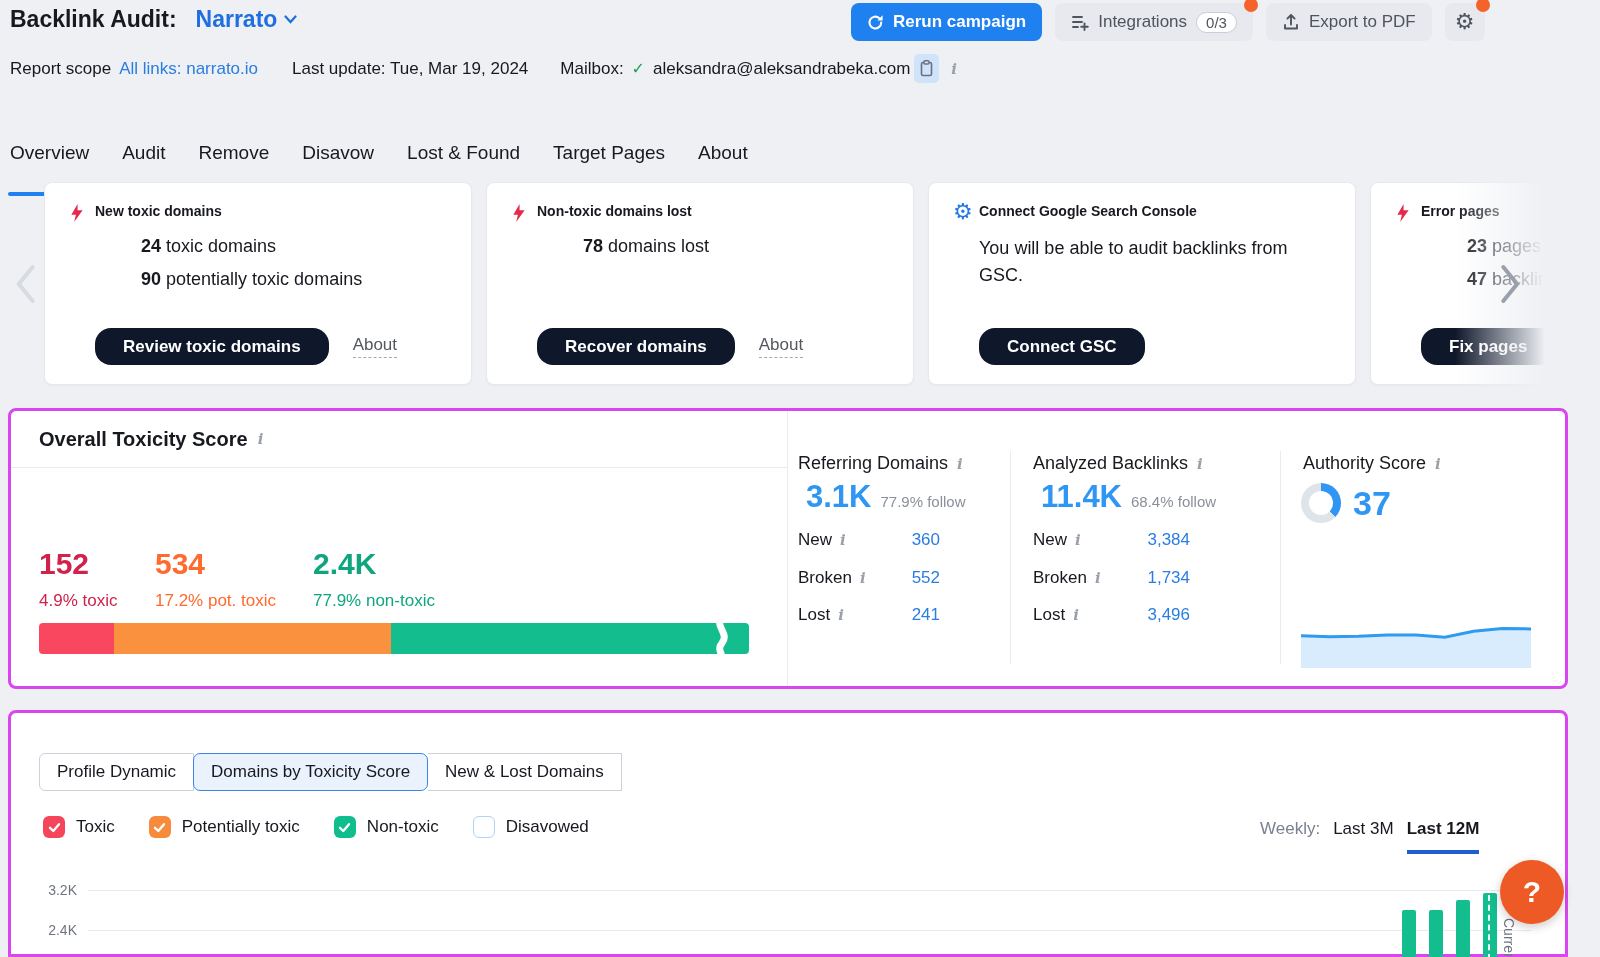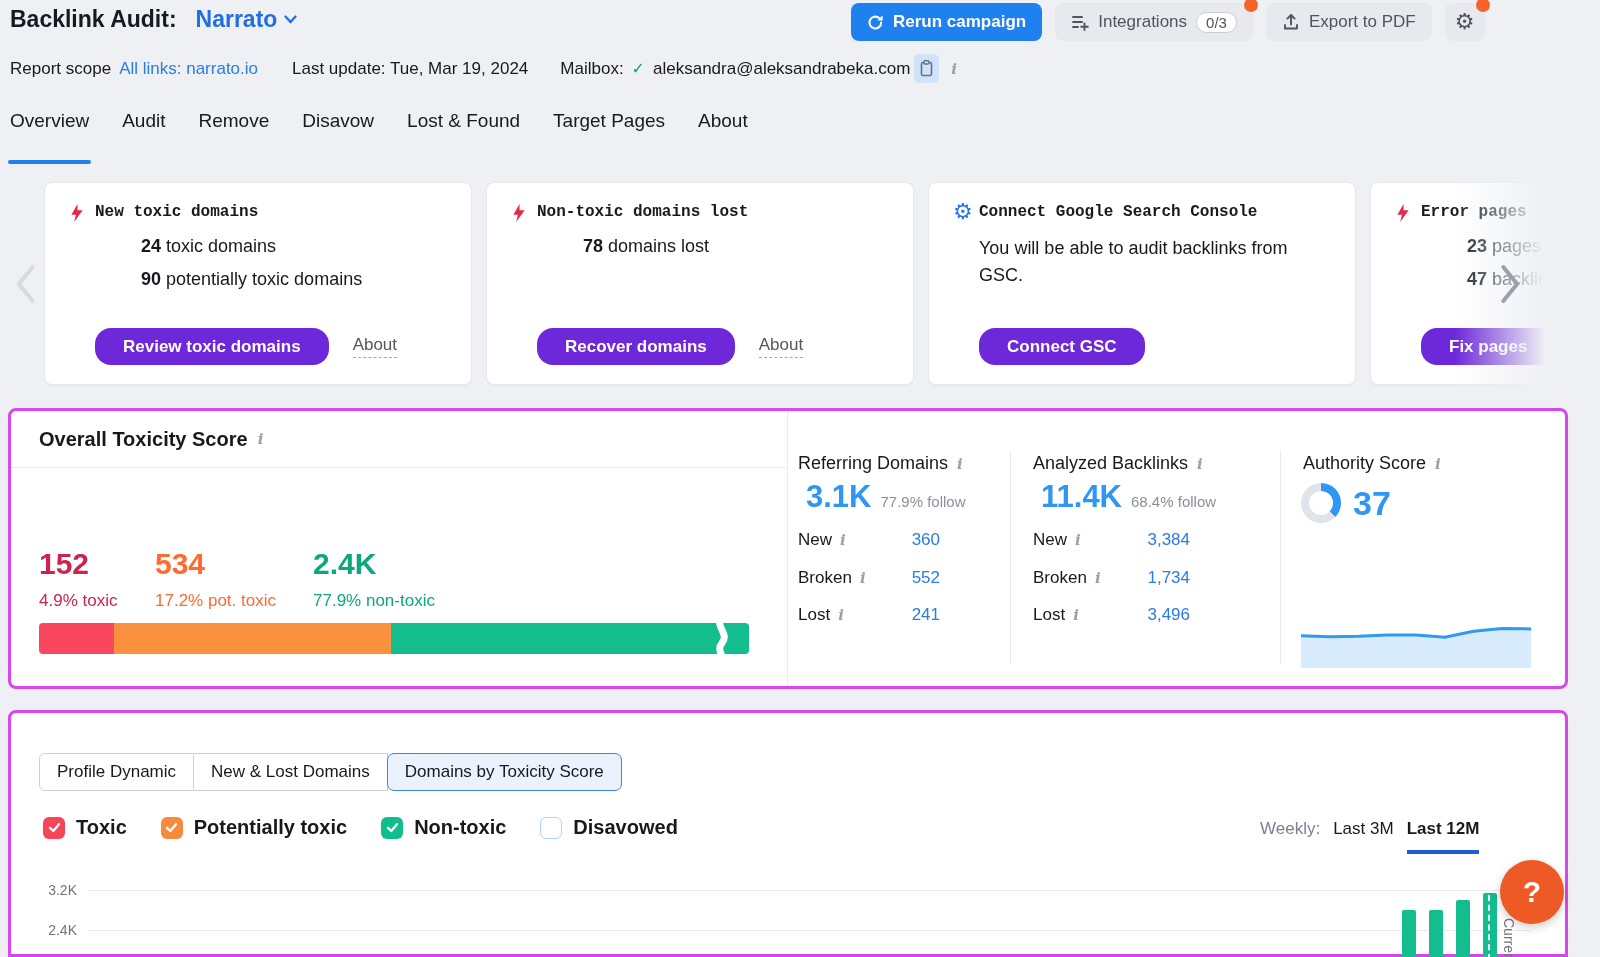--- a/index.html
+++ b/index.html
@@ -27,34 +27,34 @@
   
   .subheader { left:10px; top:54px; display:flex; align-items:center; font-size:17px; }
   .subheader .lbl { color:#17191f; }
   .subheader .link { color:#2a7de1; cursor:pointer; } .sp8 { width:8px; } .sp12 { width:12px; }
   .check { color:#1f9d57; font-weight:700; font-size:16px; }
   .copy-box { width:25px; height:29px; background:#cfe4fb; border-radius:5px; display:flex; align-items:center; justify-content:center; margin-left:4px; cursor:pointer; }
   .info-i { font-family:"DejaVu Serif",serif; font-style:italic; font-weight:700; color:#9aa0ab; font-size:15px; cursor:pointer; }
 
   
   .tabs { left:10px; top:110px; display:flex; gap:33px; font-size:19px; }
-  .tab { padding-bottom:32px; cursor:pointer; color:#17191f; position:relative; }
+  .tab { padding-bottom:32px; cursor:pointer; color:#17191f; position:relative;margin-top:32px; }
   .tab.active::after { content:""; position:absolute; left:-2px; right:-2px; bottom:0; height:4px; background:#1f80f0; border-radius:2px; }
 
   
   .card { top:182px; width:428px; height:203px; background:#fff; border:1px solid #e7e9ee; border-radius:8px; box-shadow:0 1px 2px rgba(24,28,40,.04); }
   .card .bolt { position:absolute; left:25px; top:21px; }
   .card .gsc-gear { position:absolute; left:24px; top:18px; font-size:22px; color:#2577e8; line-height:1; }
-  .card .c-title { position:absolute; left:50px; top:20px; font-size:16px; font-weight:700;font-family:Liberation Mono, monospace; }
+  .card .c-title { position:absolute; left:50px; top:20px; font-size:14px; font-weight:700; }
   .card .c-line1 { position:absolute; left:50px; top:53px; font-size:18px; }
   .card .c-line2 { position:absolute; left:50px; top:86px; font-size:18px; }
   .card .c-desc  { position:absolute; left:50px; top:52px; width:330px; font-size:18px; line-height:1.5; }
   .card b { font-weight:700;margin-left:46px; }
   .card .c-actions { position:absolute; left:50px; bottom:19px; display:flex; align-items:center; gap:24px; }
-  .btn-card { height:37px; padding:0 28px; border-radius:16px; background:#6d28d9; color:#fff; font-size:17px; font-weight:700; border:none; cursor:pointer; font-family:inherit; }
+  .btn-card { height:37px; padding:0 28px; border-radius:16px; background:#0f172a; color:#fff; font-size:17px; font-weight:700; border:none; cursor:pointer; font-family:inherit; }
   .about-link { font-size:17px; color:#54575f; border-bottom:1.5px dashed #a4a8b2; padding-bottom:2px; cursor:pointer; }
   .cards-fade { left:1455px; top:176px; width:145px; height:216px; background:linear-gradient(to right, rgba(238,240,244,0), #eef0f4 62%); z-index:3; }
   .carousel-chevron { top:262px; width:34px; height:44px; z-index:4; display:flex; align-items:center; cursor:pointer; }
   .chev-left { left:12px; color:#d7dae0; }
   .chev-right { left:1498px; color:#9aa0ab; }
 
   
   .panel { background:#fff; border:3px solid #d946ef; border-radius:8px; }
   .tox-panel { left:8px; top:408px; width:1560px; height:281px; }
   .tox-header { position:absolute; left:0; top:0; width:776px; height:57px; border-bottom:1px solid #e9ebef; display:flex; align-items:center; gap:10px; padding-left:28px; }
@@ -91,21 +91,21 @@
   .bottom-panel { left:8px; top:710px; width:1560px; height:247px; border-radius:8px 8px 0 0; }
   .seg-group { position:absolute; left:28px; top:40px; display:flex; }
   .seg { border:1px solid #ccd1da; background:#fff; padding:8px 17px; font-size:17px; color:#17191f; cursor:pointer; }
   .seg:first-child { border-radius:6px 0 0 6px; }
   .seg + .seg { border-left:none; }
   .seg.selected { border:1.5px solid #3c86ea; background:#e9f2fd; border-radius:7px; margin-left:-1px; position:relative; z-index:1; }
   .legend { position:absolute; left:32px; top:103px; display:flex; gap:34px; }
   .legend-item { display:flex; align-items:center; gap:11px; cursor:pointer; }
   .cb { width:22px; height:22px; border-radius:6px; display:flex; align-items:center; justify-content:center; }
   .cb.unchecked { border:1.5px solid #aed3f6; background:#fff; }
-  .legend-item .ll { font-size:20px;font-weight:bold; }
+  .legend-item .ll { font-size:17px; }
   .range-row { position:absolute; left:1249px; top:106px; display:flex; align-items:baseline; gap:13px; font-size:17px; }
   .range-weekly { color:#7b8190; }
   .range-opt { color:#17191f; cursor:pointer; }
   .range-opt.selected { font-weight:700; padding-bottom:11px; border-bottom:4px solid #1d5fd0; }
   .gridline { position:absolute; left:77px; width:1443px; height:1px; background:#e9ebf0; }
   .g1 { top:177px; } .g2 { top:217px; }
   .tick { position:absolute; left:18px; width:48px; text-align:right; font-size:14px; color:#6f7480; }
   .t1 { top:169px; } .t2 { top:209px; }
   .weekly-bars { position:absolute; left:1391px; top:0; width:120px; height:247px; }
   .wbar { position:absolute; width:14px; border-radius:2px 2px 0 0; }
@@ -355,22 +355,22 @@
     <svg class="spark" width="230" height="46" viewBox="0 0 230 46">
       <polygon id="spark-area" fill="#d9ecfd" points="0.0,13.8 28.8,14.7 57.5,14.3 86.3,12.9 115.0,12.9 143.8,15.2 172.5,9.2 201.3,6.4 230.0,6.9 230,46 0,46"></polygon>
       <polyline id="spark-line" fill="none" stroke="#2e9bf0" stroke-width="3" points="0.0,13.8 28.8,14.7 57.5,14.3 86.3,12.9 115.0,12.9 143.8,15.2 172.5,9.2 201.3,6.4 230.0,6.9"></polyline>
     </svg>
   </div>
 </div>
 
 <div class="abs panel bottom-panel">
   <div class="seg-group">
     <button class="seg">Profile Dynamic</button>
+    <button class="seg selected">Domains by Toxicity Score</button>
     <button class="seg">New &amp; Lost Domains</button>
-    <button class="seg selected">Domains by Toxicity Score</button>
   </div>
 
   <div class="legend">
     <span class="legend-item" id="legend-item-0">
       <span class="cb" style="background: rgb(244, 69, 90);">
           <svg width="13" height="13" viewBox="0 0 13 13">
             <polyline points="2,6.8 5.3,10 11,3.2" fill="none" stroke="#fff" stroke-width="2.3" stroke-linecap="round" stroke-linejoin="round"></polyline>
           </svg>
         </span>
       <span class="ll">Toxic</span>

